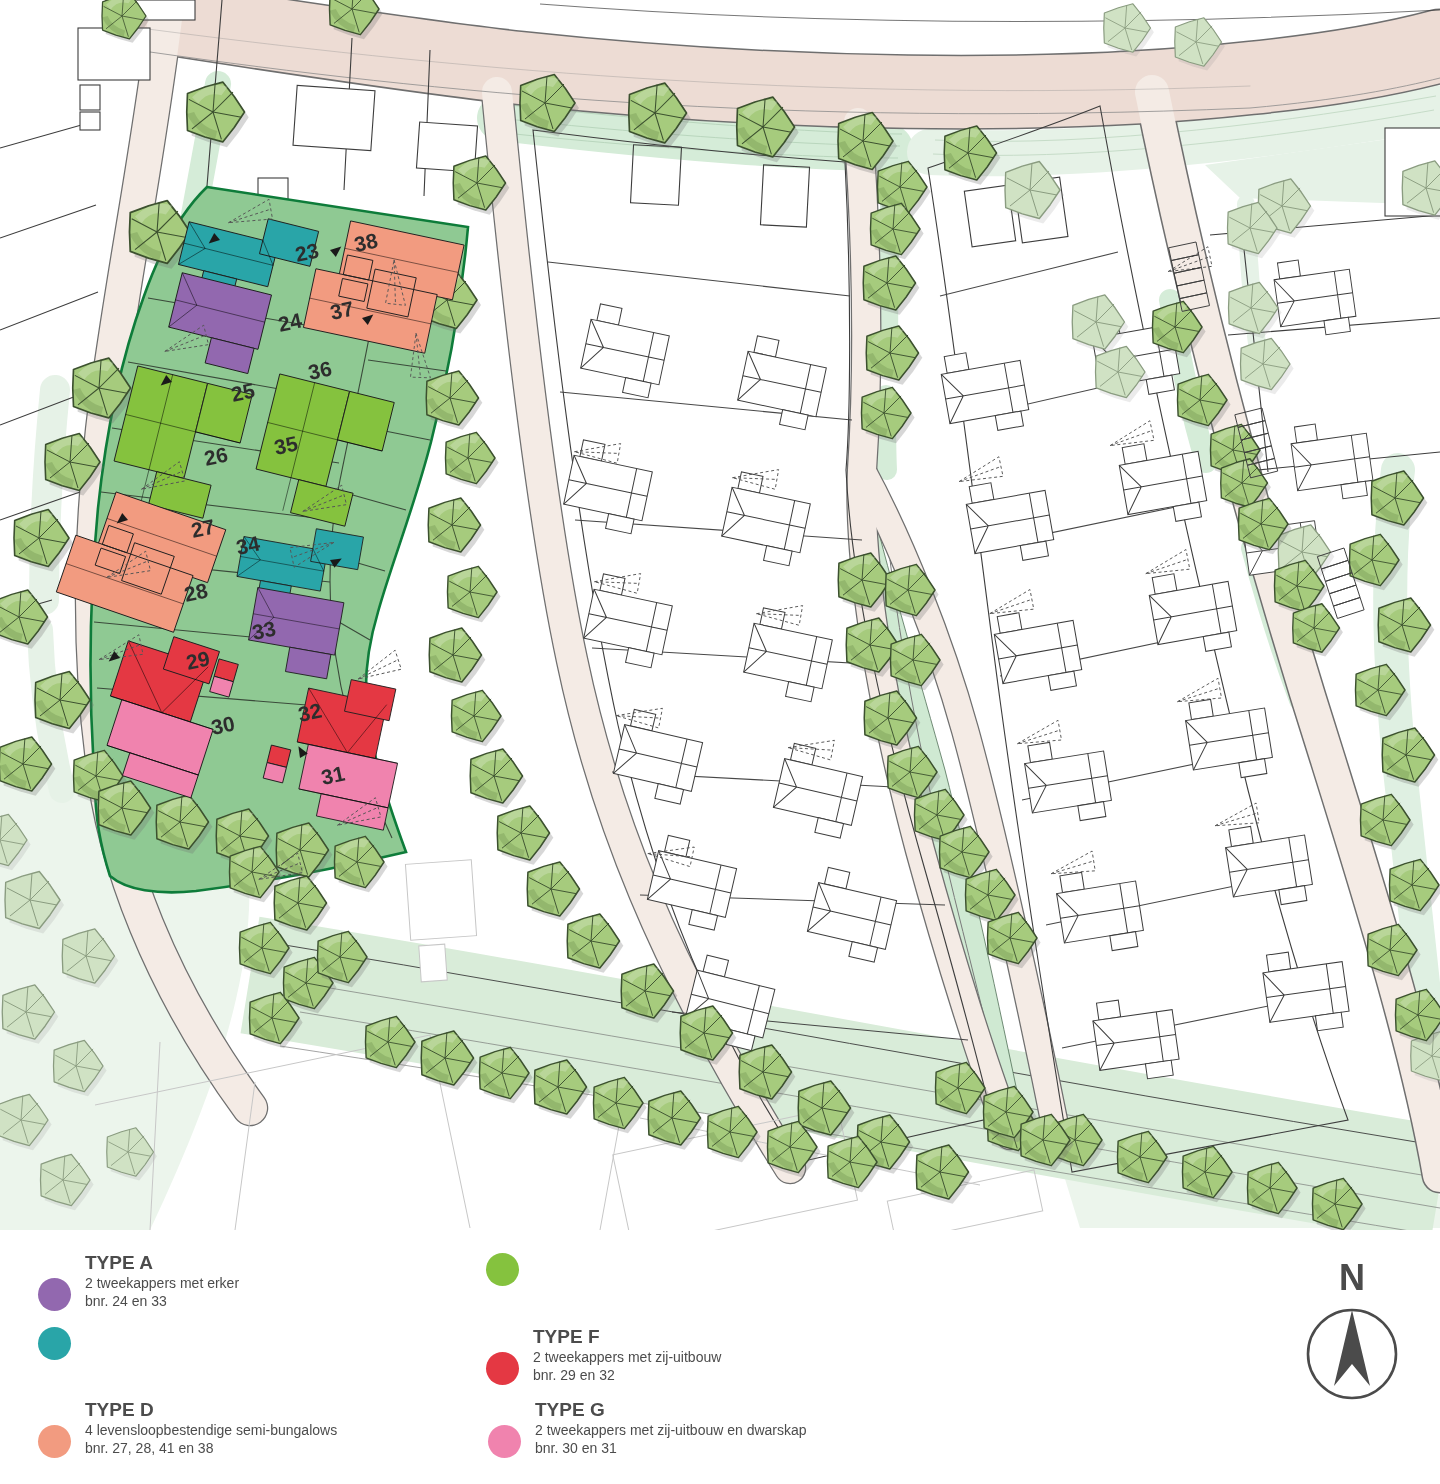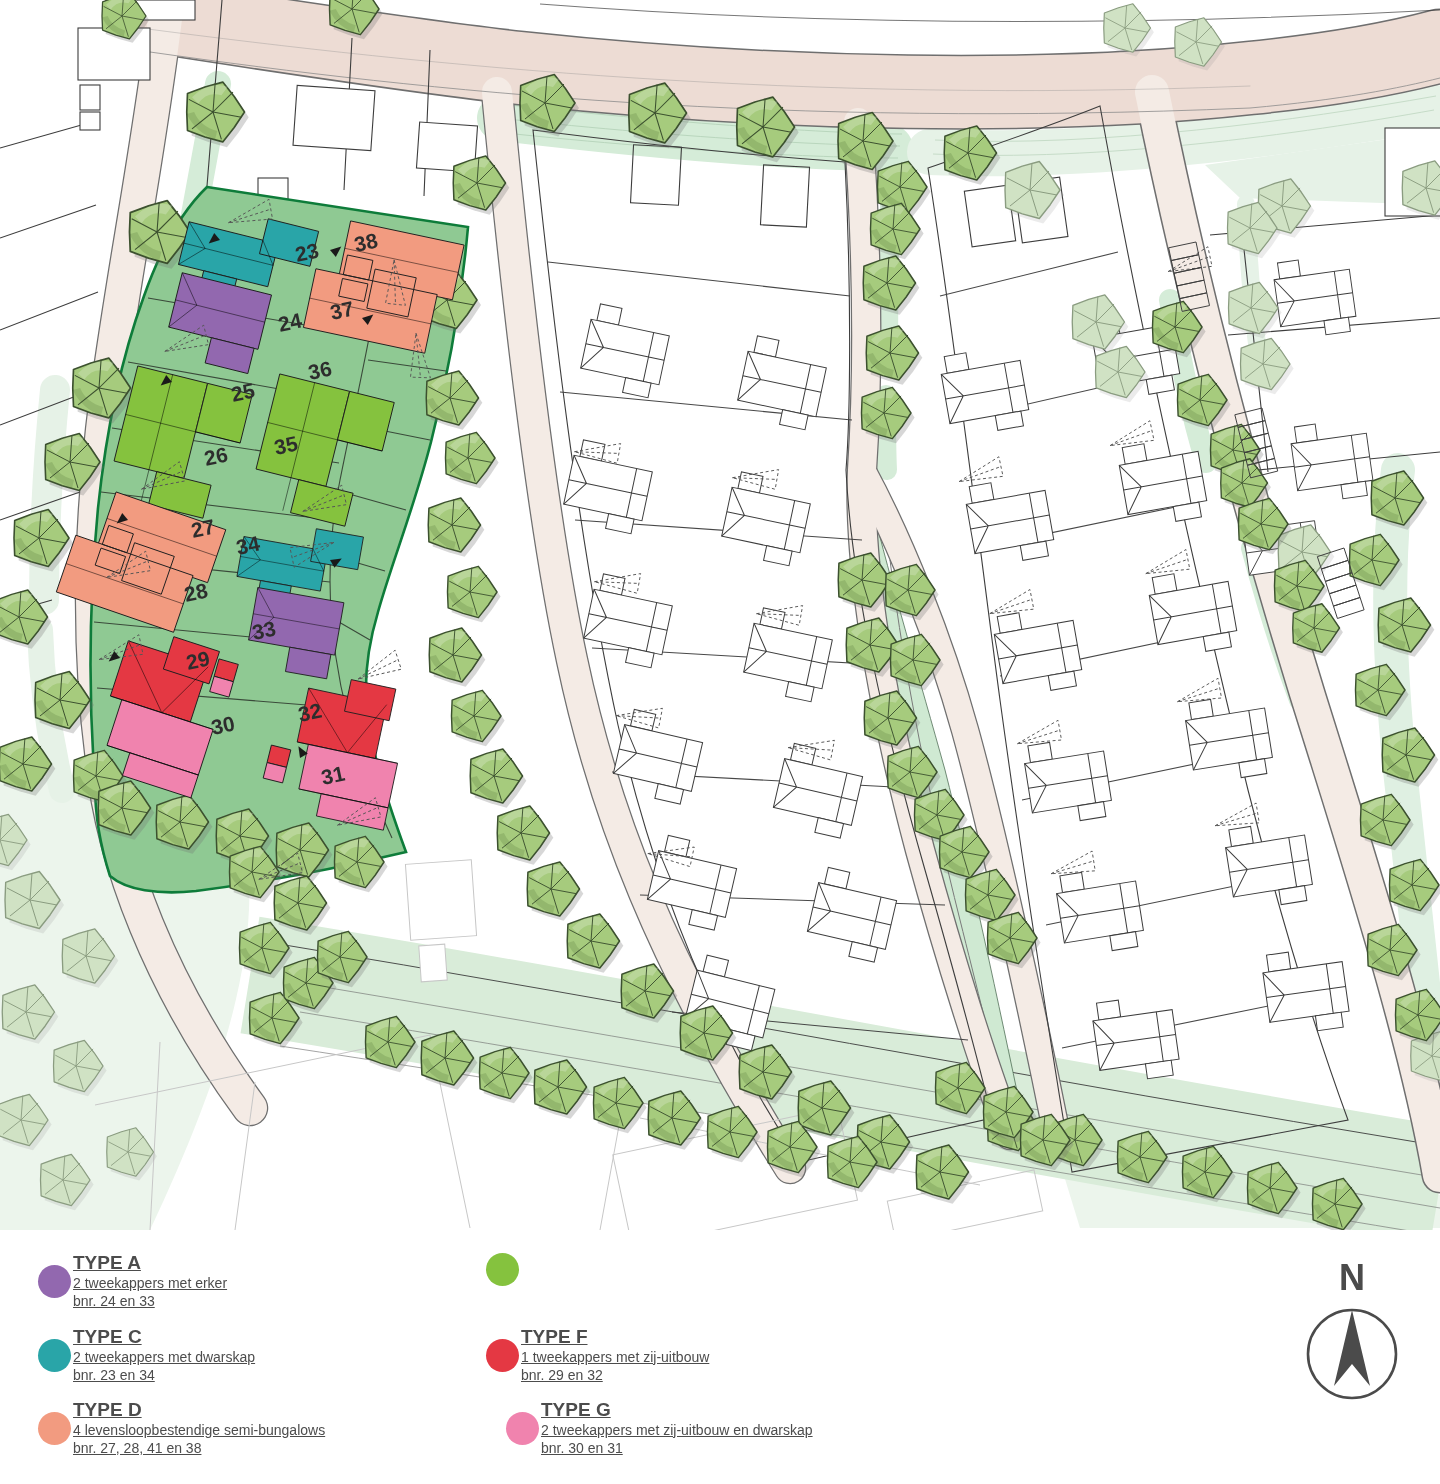--- a/index.html
+++ b/index.html
@@ -6,21 +6,21 @@
   .page{position:relative;width:1440px;height:1484px;background:#fff;overflow:hidden;
         font-family:"Liberation Sans",sans-serif;color:#4c4c4c;}
   svg{display:block;}
   .lotnum{font-family:"Liberation Sans",sans-serif;font-size:21px;font-weight:600;fill:#2d2d2d;}
   .blockline{stroke:#3d3d3d;stroke-width:1.1;fill:none;}
   .faint{stroke:#c7c7c7;stroke-width:1;fill:none;}
   .ridge{stroke:rgba(0,0,0,0.5);stroke-width:0.9;fill:none;}
   .hrect{stroke:#1f1f1f;stroke-width:0.9;}
   .fA{fill:var(--type_a);} .fC{fill:var(--type_c);} .fD{fill:var(--type_d);}
   .fE{fill:var(--type_e);} .fF{fill:var(--type_f);} .fG{fill:var(--type_g);}
-  .legend-item{position:absolute;display:flex;gap:2px;align-items:center;text-decoration:underline;}
+  .legend-item{position:absolute;display:flex;gap:14px;align-items:flex-end;}
   .swatch{width:33px;height:33px;border-radius:50%;flex:0 0 auto;margin-top:2px;}
   .ltitle{font-size:19px;font-weight:bold;color:#4c4c4c;line-height:1.25;}
   .lline{font-size:14px;color:#4c4c4c;line-height:1.28;}
   .compass{position:absolute;left:1300px;top:1252px;}
   .compass text{font-family:"Liberation Sans",sans-serif;font-size:36px;font-weight:bold;fill:#4b4b4b;}
 </style>
 </head>
 <body>
 
 <div class="page">
@@ -434,46 +434,41 @@
   <div class="legend-item" style="left:38px;top:1251px">
     <span class="swatch" style="background: rgb(146, 104, 175);"></span>
     <div>
       <div class="ltitle">TYPE A</div>
       <div class="lline">2 tweekappers met erker</div>
       <div class="lline">bnr. 24 en 33</div>
     </div>
   </div>
   <div class="legend-item" style="left:38px;top:1325px">
     <span class="swatch" style="background: rgb(41, 165, 168);"></span>
-    <div>
-      <div class="ltitle">TYPE C</div>
-      <div class="lline">2 tweekappers met dwarskap</div>
-      <div class="lline">bnr. 23 en 34</div>
-    </div>
   </div>
   <div class="legend-item" style="left:38px;top:1398px">
     <span class="swatch" style="background: rgb(242, 155, 128);"></span>
     <div>
       <div class="ltitle">TYPE D</div>
       <div class="lline">4 levensloopbestendige semi-bungalows</div>
       <div class="lline">bnr. 27, 28, 41 en 38</div>
     </div>
   </div>
   <div class="legend-item" style="left:486px;top:1251px">
     <span class="swatch" style="background: rgb(133, 194, 62);"></span>
   </div>
   <div class="legend-item" style="left:486px;top:1325px">
     <span class="swatch" style="background: rgb(228, 56, 67);"></span>
     <div>
       <div class="ltitle">TYPE F</div>
-      <div class="lline">1 tweekappers met zij-uitbouw</div>
+      <div class="lline">2 tweekappers met zij-uitbouw</div>
       <div class="lline">bnr. 29 en 32</div>
     </div>
   </div>
-  <div class="legend-item" style="left:506px;top:1398px">
+  <div class="legend-item" style="left:488px;top:1398px">
     <span class="swatch" style="background: rgb(240, 131, 174);"></span>
     <div>
       <div class="ltitle">TYPE G</div>
       <div class="lline">2 tweekappers met zij-uitbouw en dwarskap</div>
       <div class="lline">bnr. 30 en 31</div>
     </div>
   </div>
 </div>
 
 <svg class="compass" width="104" height="160" viewBox="0 0 104 160">

